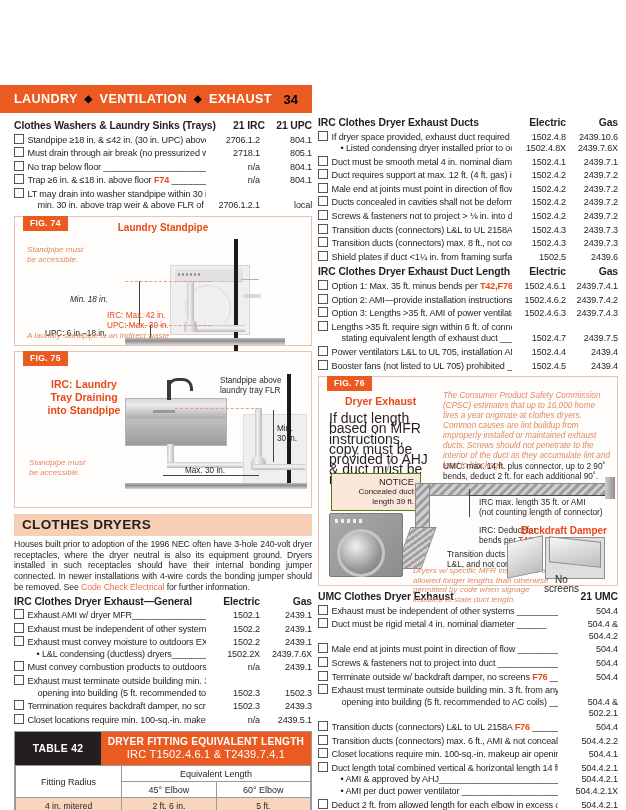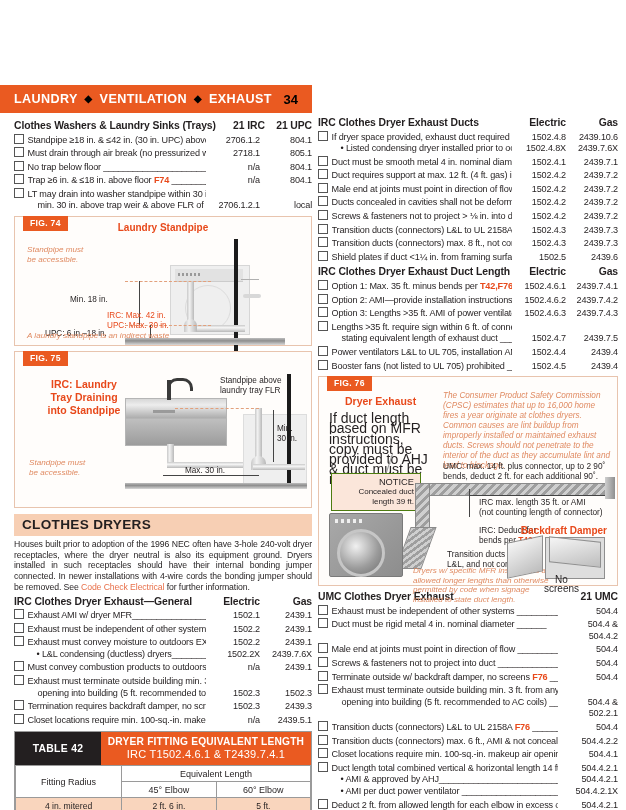--- a/index.html
+++ b/index.html
@@ -181,21 +181,21 @@
         <div class="pipe" style="left:172px;top:48px;width:7px;height:48px;"></div>
         <div class="pipe-h" style="left:172px;top:92px;width:58px;height:7px;"></div>
         <div class="pipe" style="left:169px;top:86px;width:13px;height:13px;border-radius:50% 50% 0 0;"></div>
 
         <div class="dash" style="left:110px;top:48px;width:86px;"></div>
         <div class="dash" style="left:110px;top:92px;width:86px;"></div>
         <div class="dash" style="left:110px;top:108px;width:86px;border-top-color:#cfcfcf;"></div>
         <div class="arrw" style="left:124px;top:48px;width:1px;height:44px;"></div>
         <div class="arrw" style="left:135px;top:92px;width:1px;height:16px;"></div>
 
-        <div class="figlbl" style="position:absolute;left:55px;top:62px;">Min. 18 in.</div>
+        <div class="figlbl" style="position:absolute;left:55px;top:62px;font-style:italic;">Min. 18 in.</div>
         <div class="figlbl or" style="position:absolute;left:44px;top:78px;">IRC: Max. 42 in.</div>
         <div class="figlbl or" style="position:absolute;left:44px;top:88px;">UPC: Max. 30 in.</div>
         <div class="figlbl" style="position:absolute;left:30px;top:96px;">UPC: 6 in.–18 in.</div>
 
         <div class="floor" style="left:110px;top:105px;width:160px;height:7px;"></div>
       </div>
       <div class="fignote" style="position:absolute;left:12px;bottom:4px;">A laundry standpipe is an indirect waste</div>
     </div>
 
     <div class="fig" style="height:155px;">

